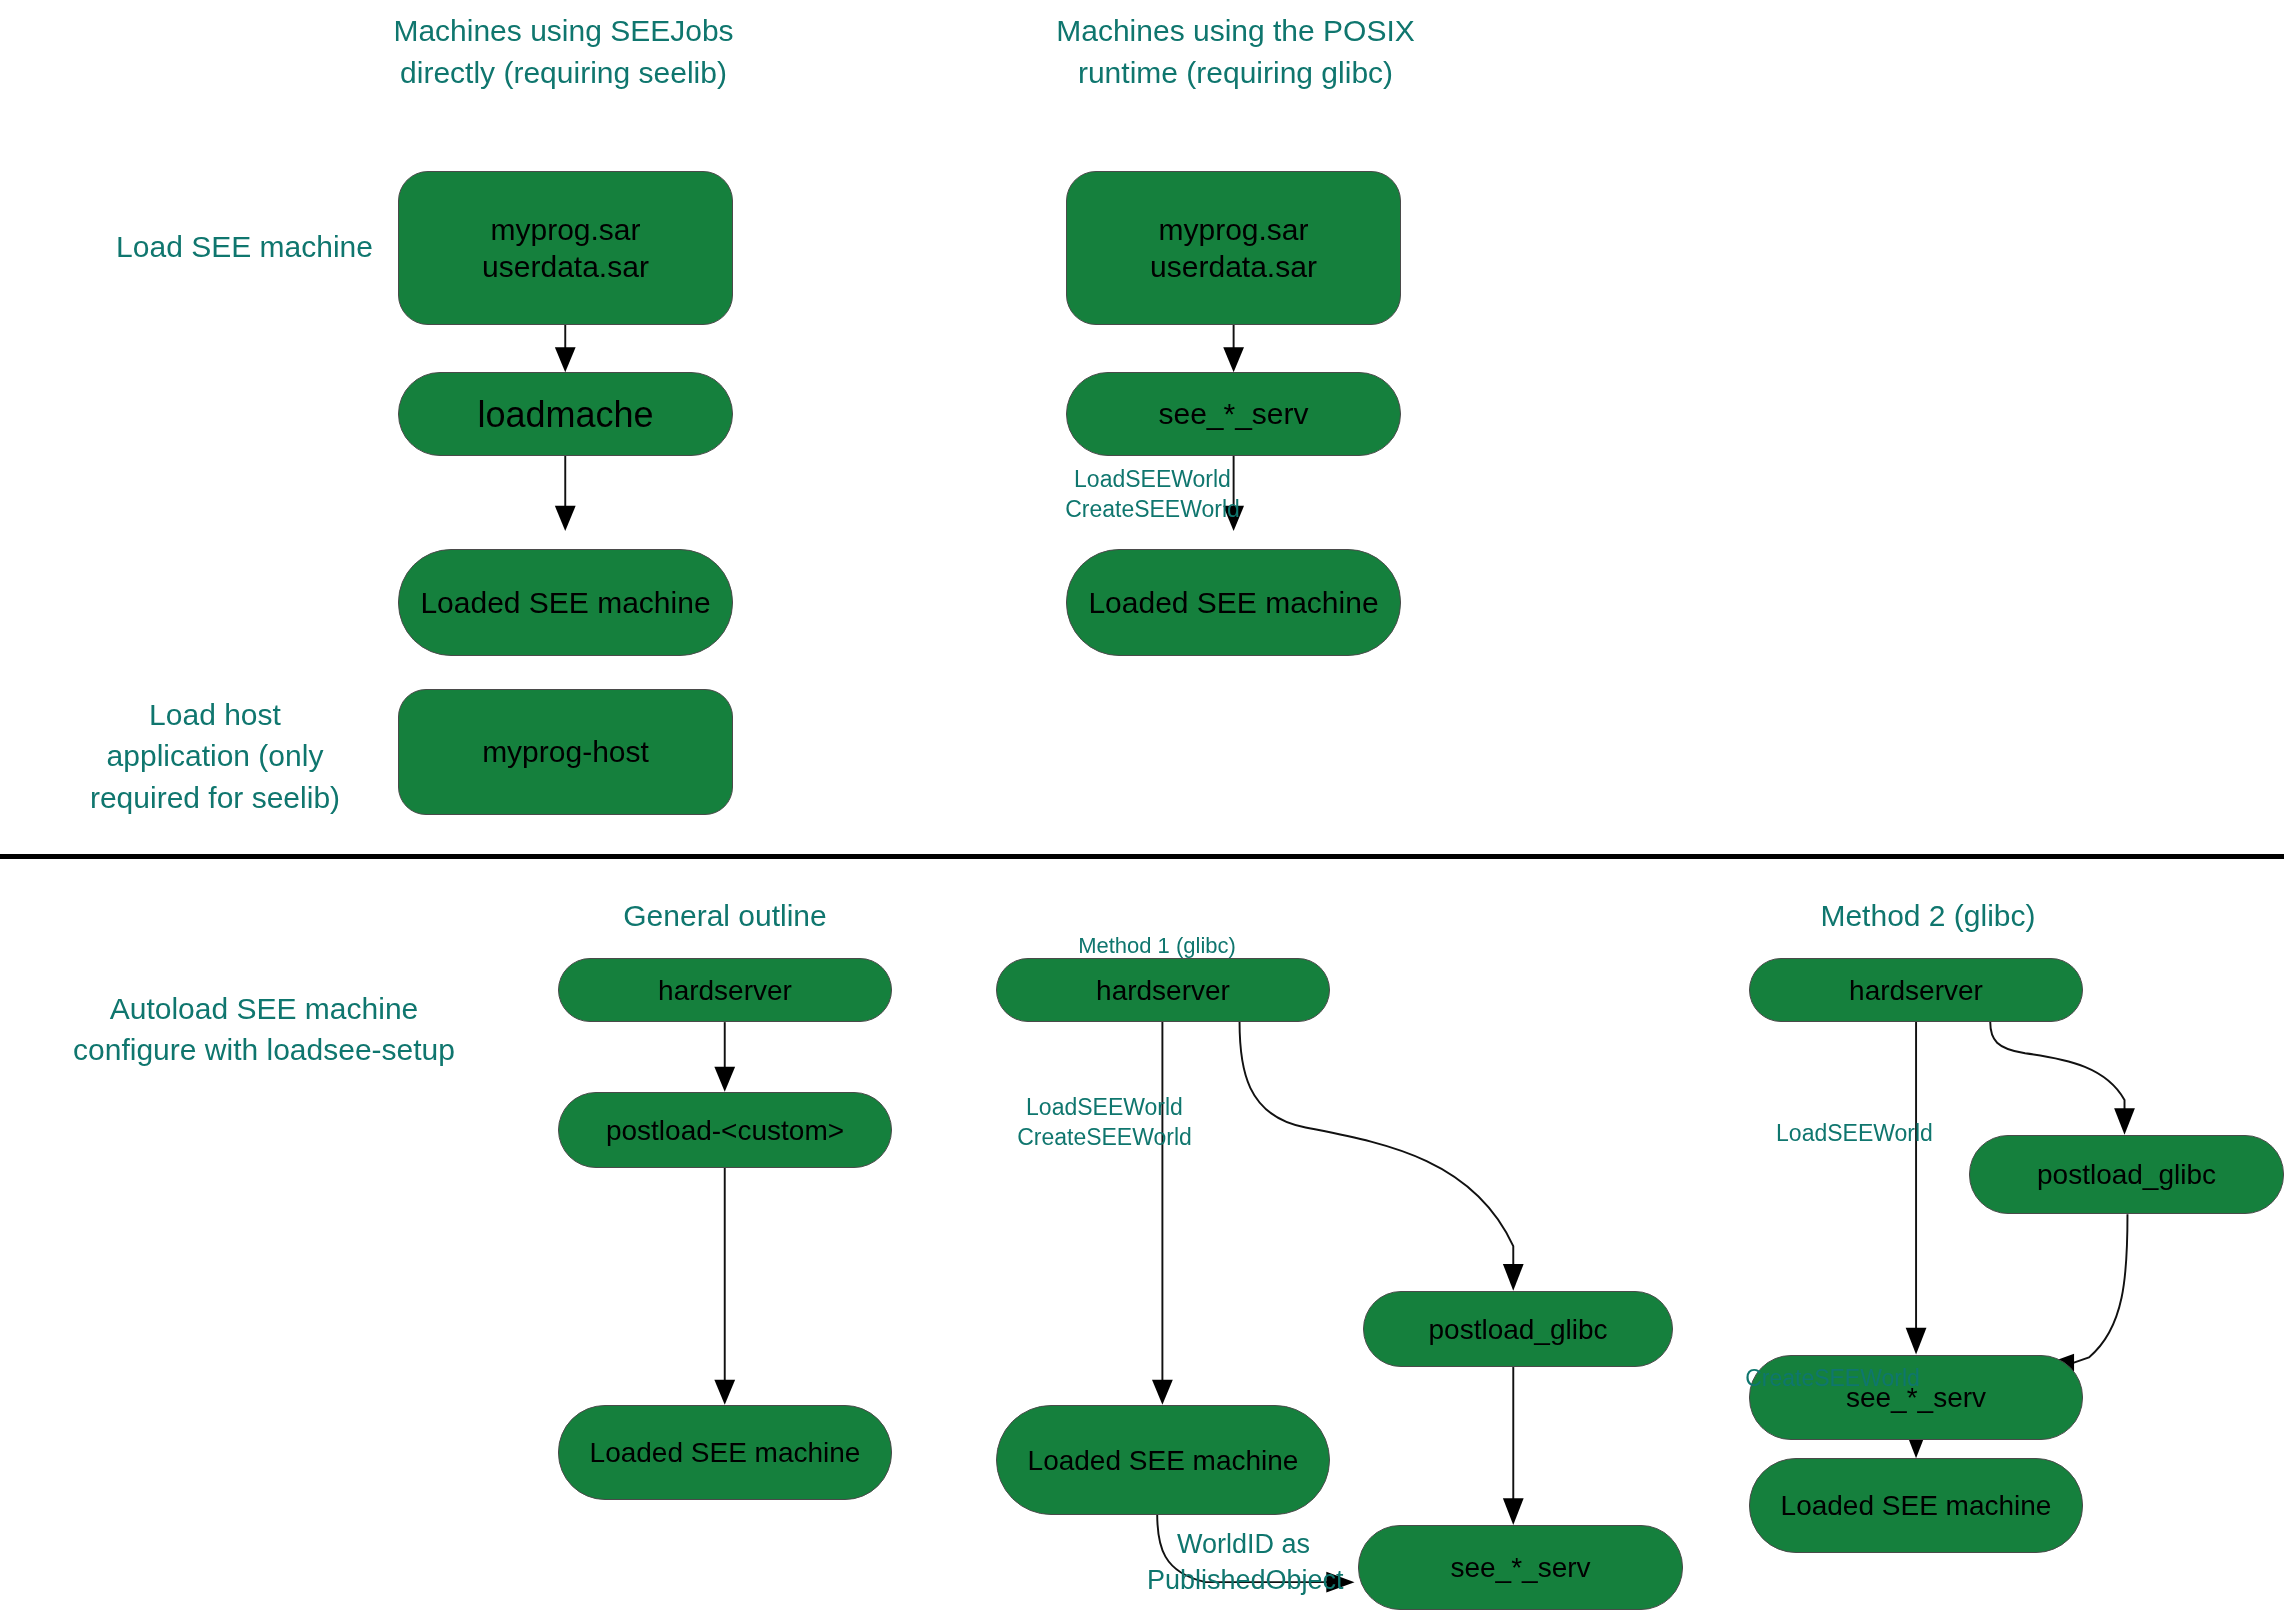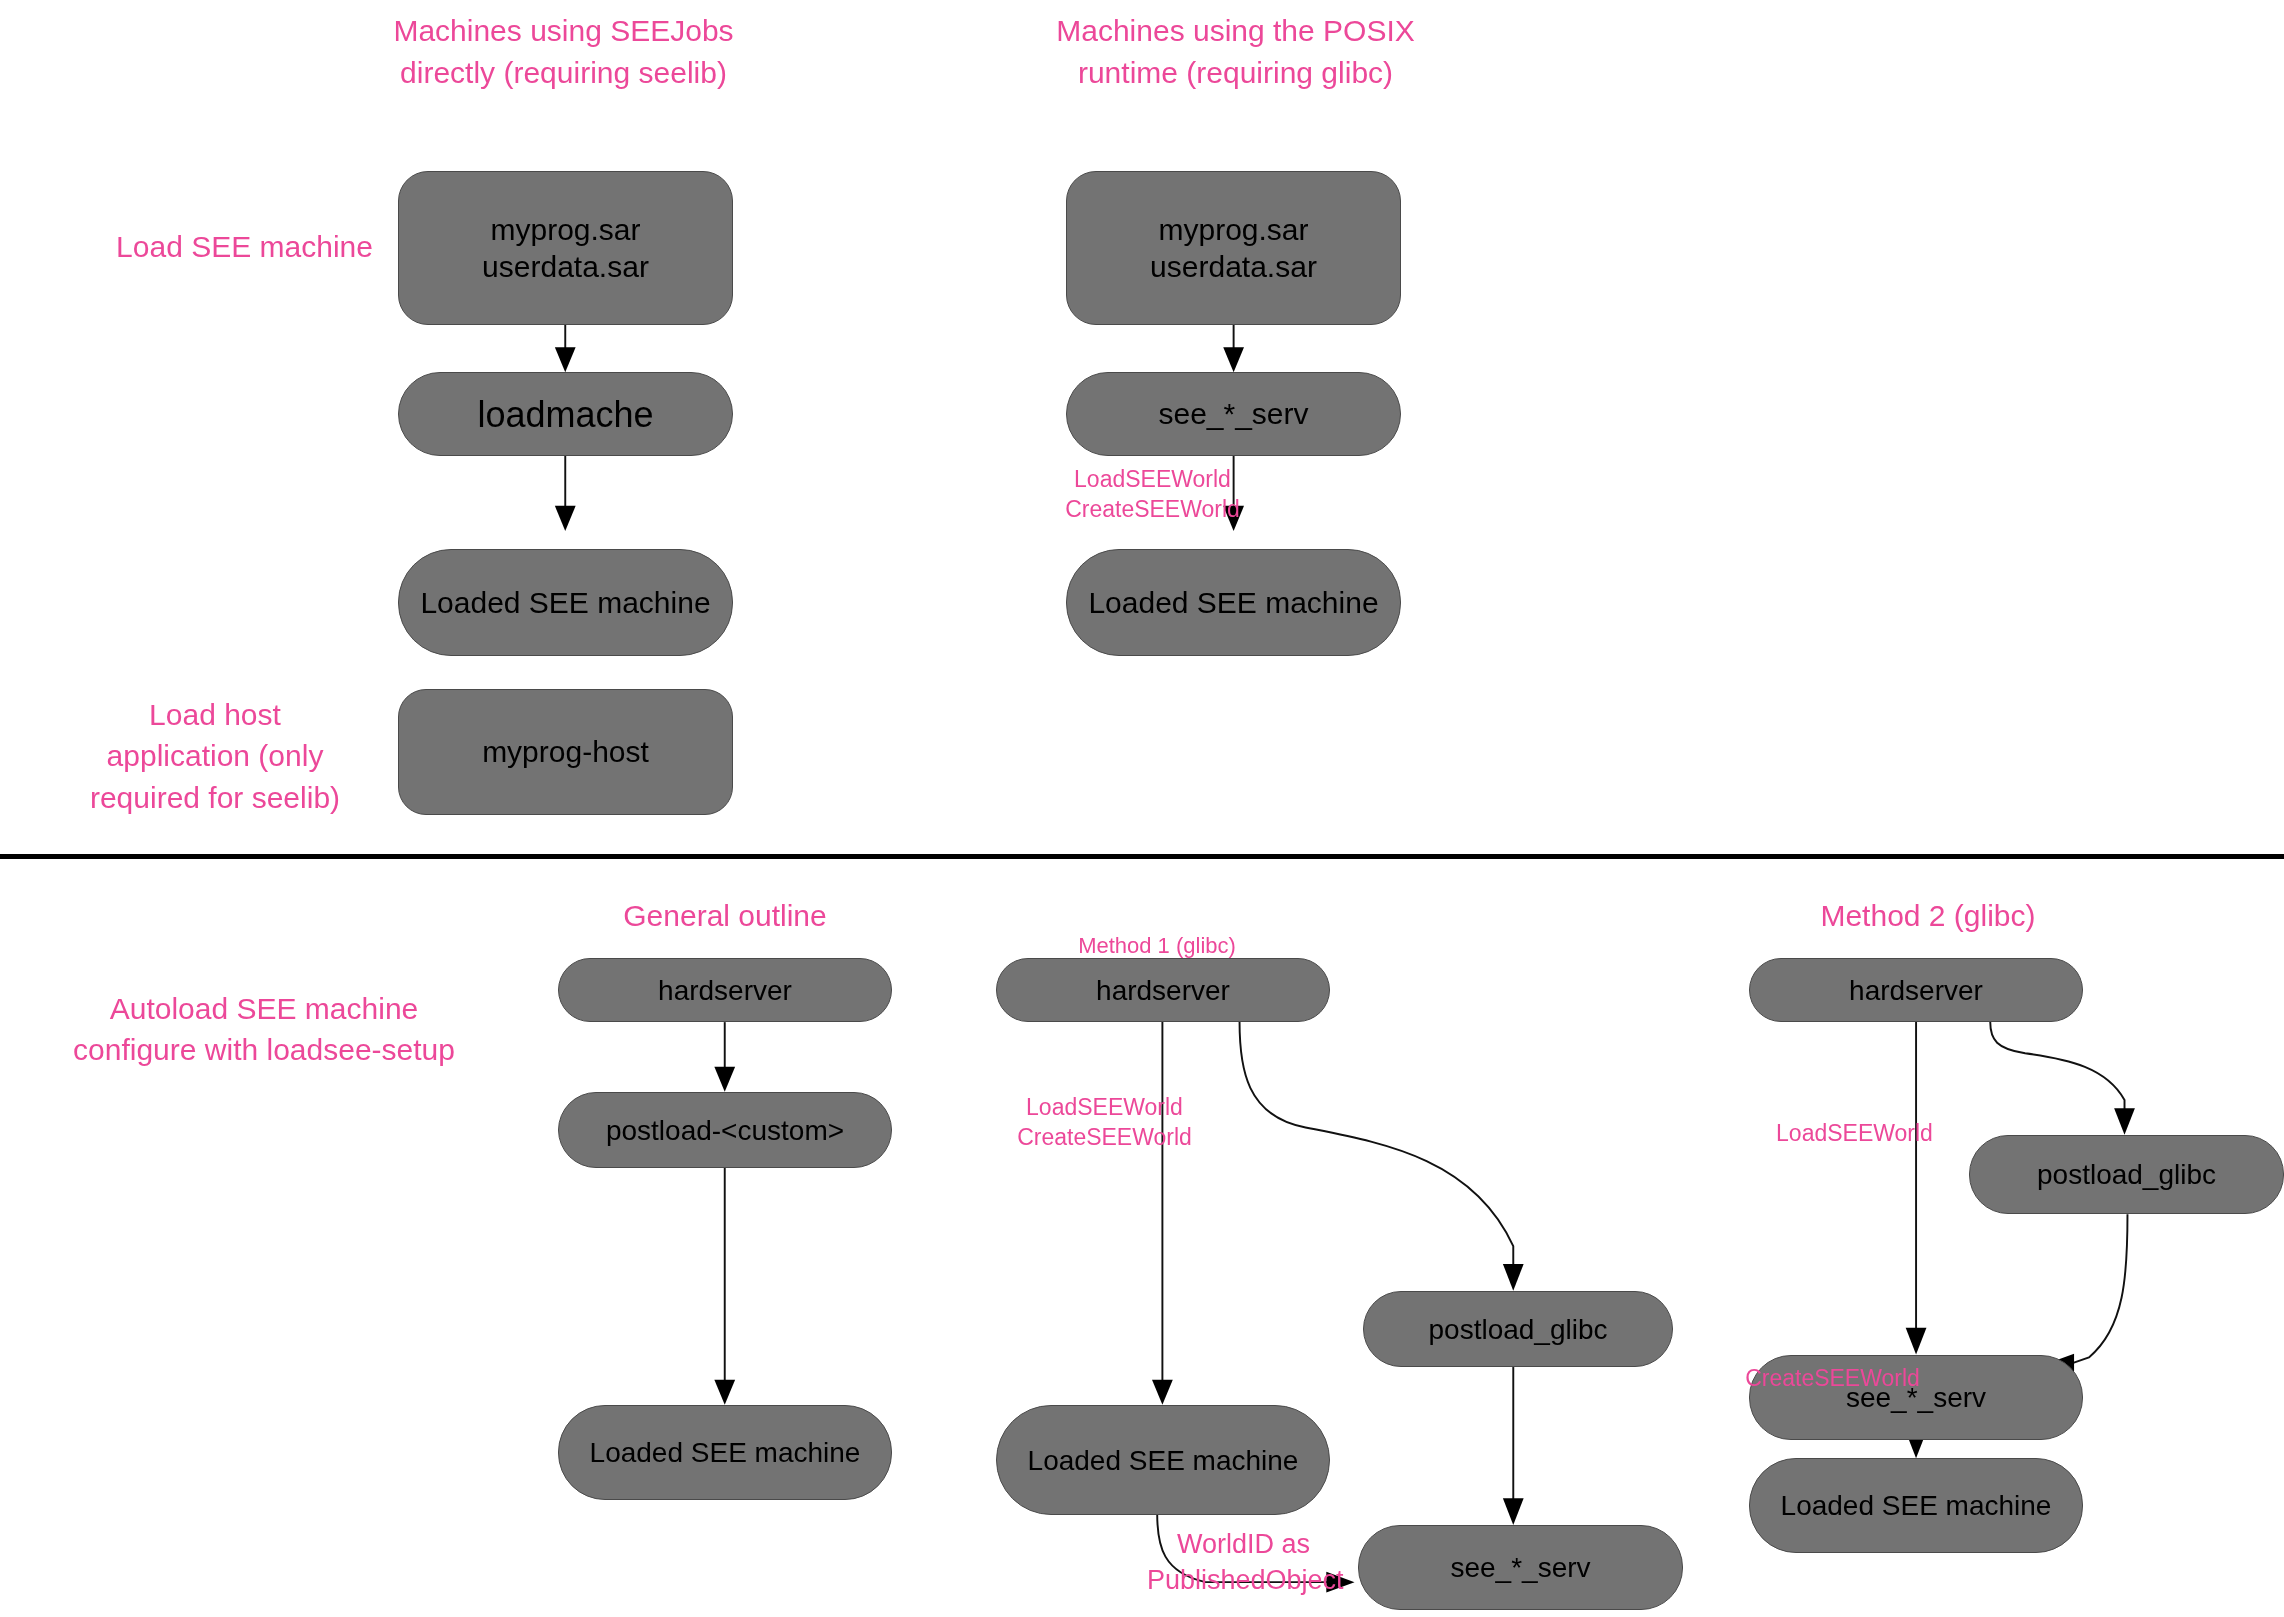--- a/index.html
+++ b/index.html
@@ -14,35 +14,35 @@
     background: #ffffff;
     font-family: "Liberation Sans", sans-serif;
     color: #000000;
     overflow: hidden;
   }
   
   .node {
     position: absolute;
     box-sizing: border-box;
     border: 1.5px solid #4a4a4a;
-    background: #737373;
+    background: #15803d;
     display: flex;
     align-items: center;
     justify-content: center;
     text-align: center;
     color: #000000;
     line-height: 1.25;
     z-index: 3;
   }
   .node .nlabel { white-space: pre-line; }
 
   
   .txt {
     position: absolute;
-    color: #ec4899;
+    color: #0f766e;
     white-space: pre-line;
     line-height: 1.38;
     z-index: 4;
   }
   .txt.center { text-align: center; }
   .txt.left   { text-align: center; }
 
   
   .rule {
     position: absolute;

